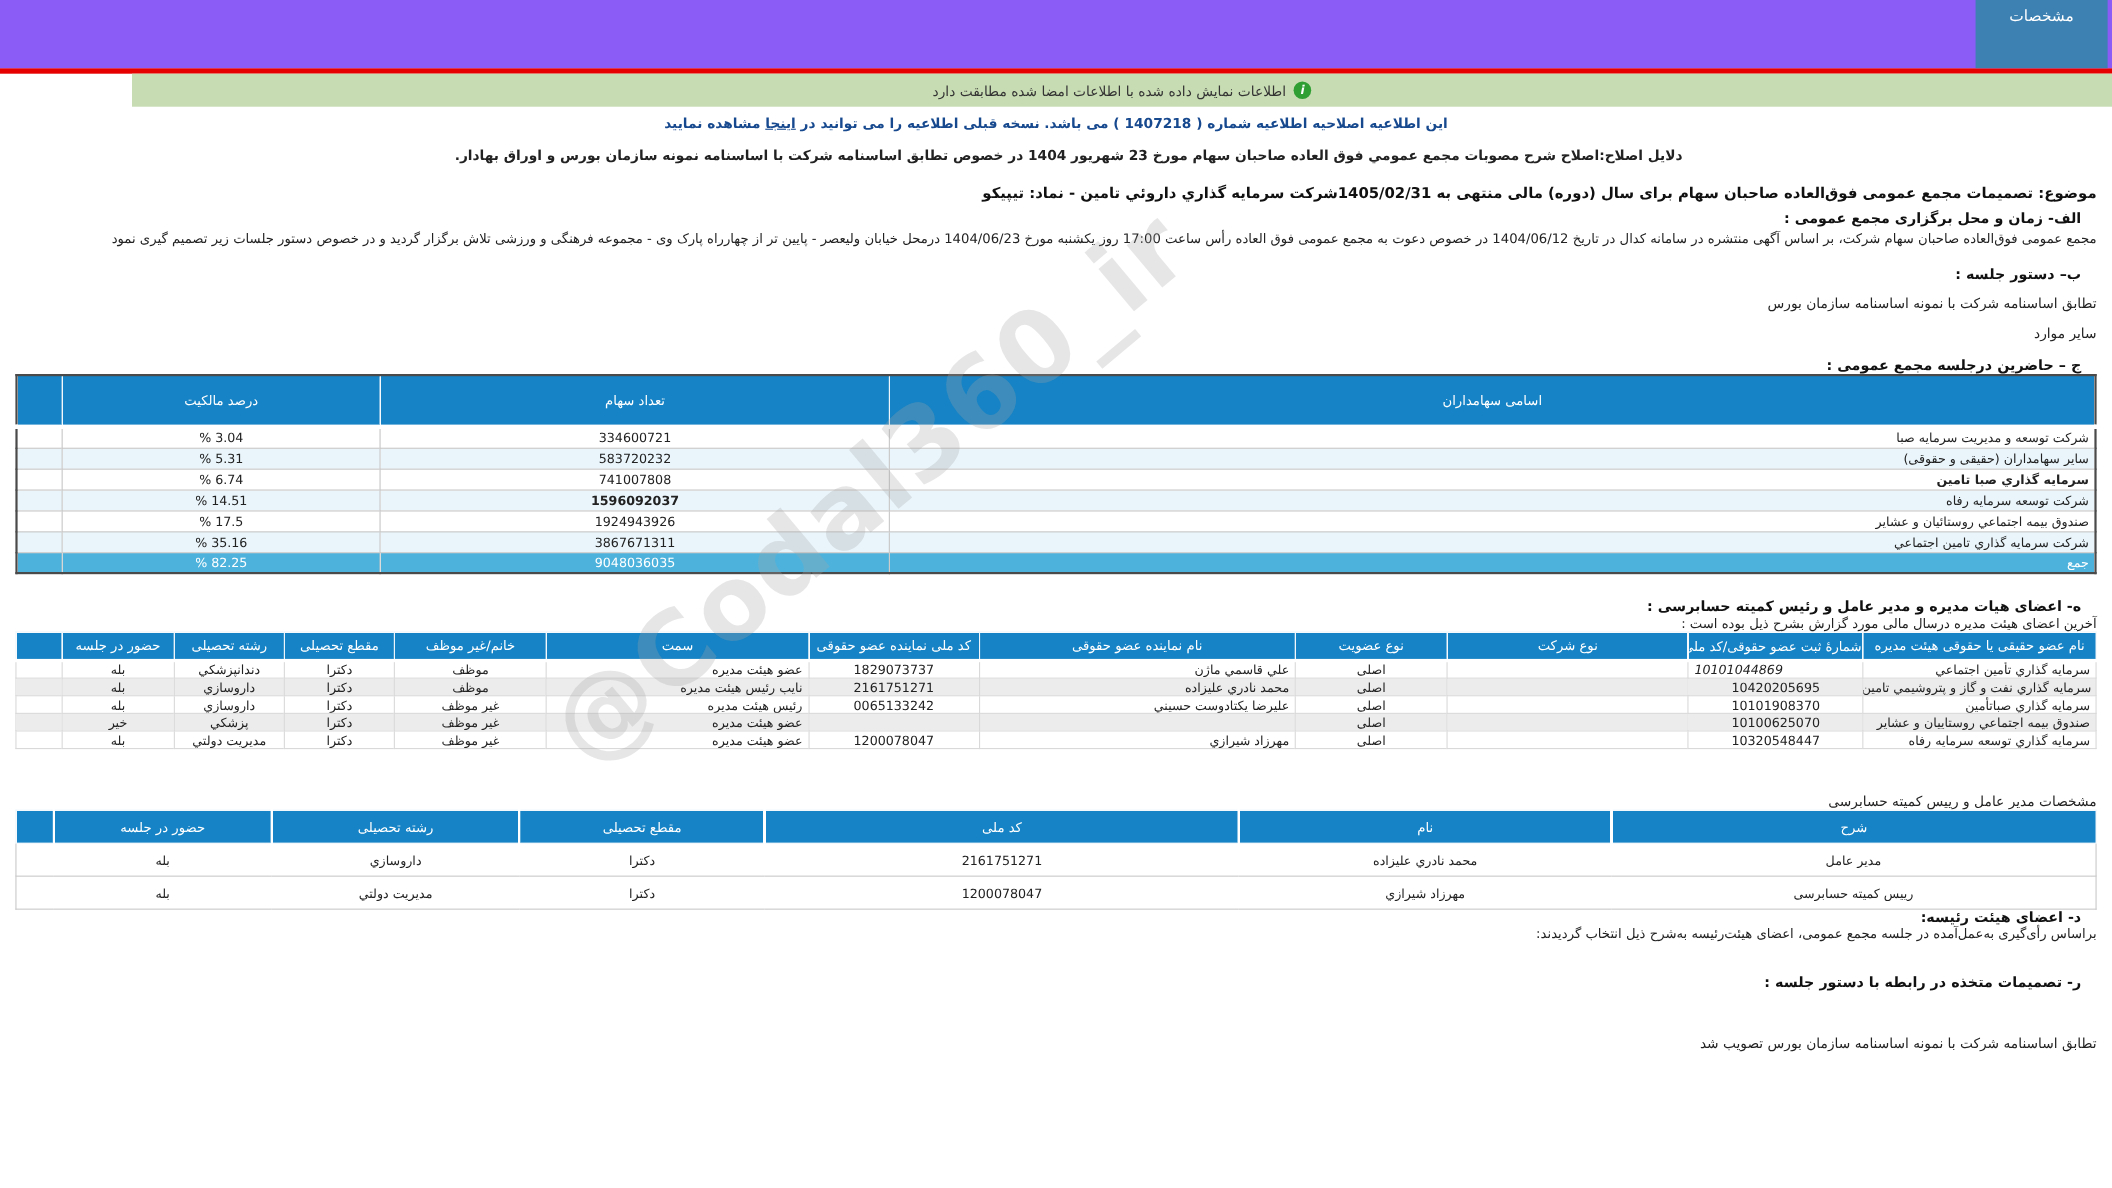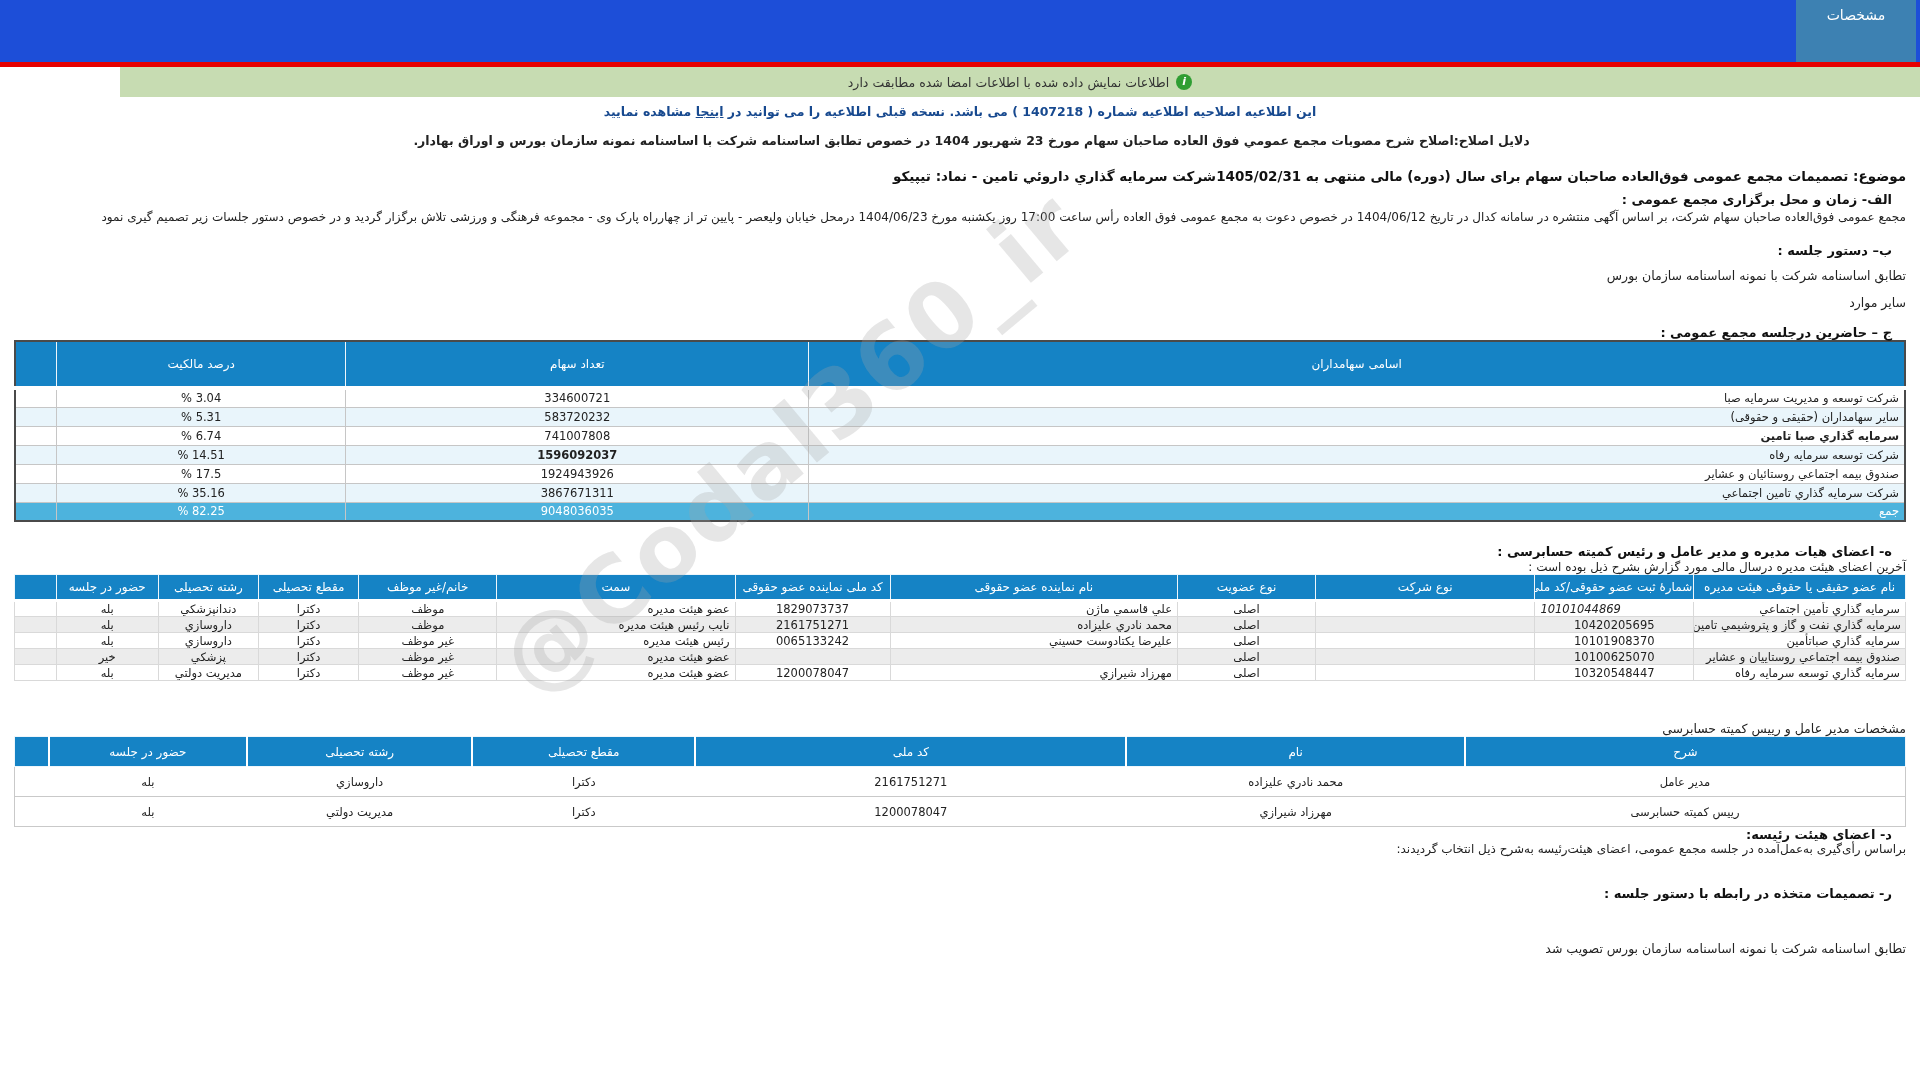--- a/index.html
+++ b/index.html
@@ -1,20 +1,20 @@
 <!DOCTYPE html>
 <html lang="fa" dir="rtl"><head>
 <meta charset="utf-8">
 <style>
   html,body{margin:0;padding:0;}
   body{font-family:"DejaVu Sans", sans-serif; background:#fff;}
   .page{position:relative;width:1920px;height:1080px;background:#fff;overflow:hidden;}
 
   
-  .topbar{position:relative;height:62px;background:#1d4ed8;}
+  .topbar{position:relative;height:62px;background:#8b5cf6;}
   .tab{position:absolute;left:auto;right:4px;top:0;width:120px;height:62px;background:#3d81b2;
        color:#fff;font-size:14px;text-align:center;padding-top:7px;box-sizing:border-box;cursor:pointer;}
   .redline{height:5px;background:#e60000;}
   .banner{height:30px;background:#c7dcb2;width:1800px;margin-left:auto;margin-right:0;
           display:flex;align-items:center;justify-content:center;gap:7px;font-size:12.5px;color:#333;}
   .banner{margin:0 0 0 auto;}
   .info-icon{display:inline-block;width:16px;height:16px;border-radius:50%;background:#2f9e33;color:#fff;
              font-weight:bold;font-size:11px;line-height:16px;text-align:center;font-style:italic;}
 
   

